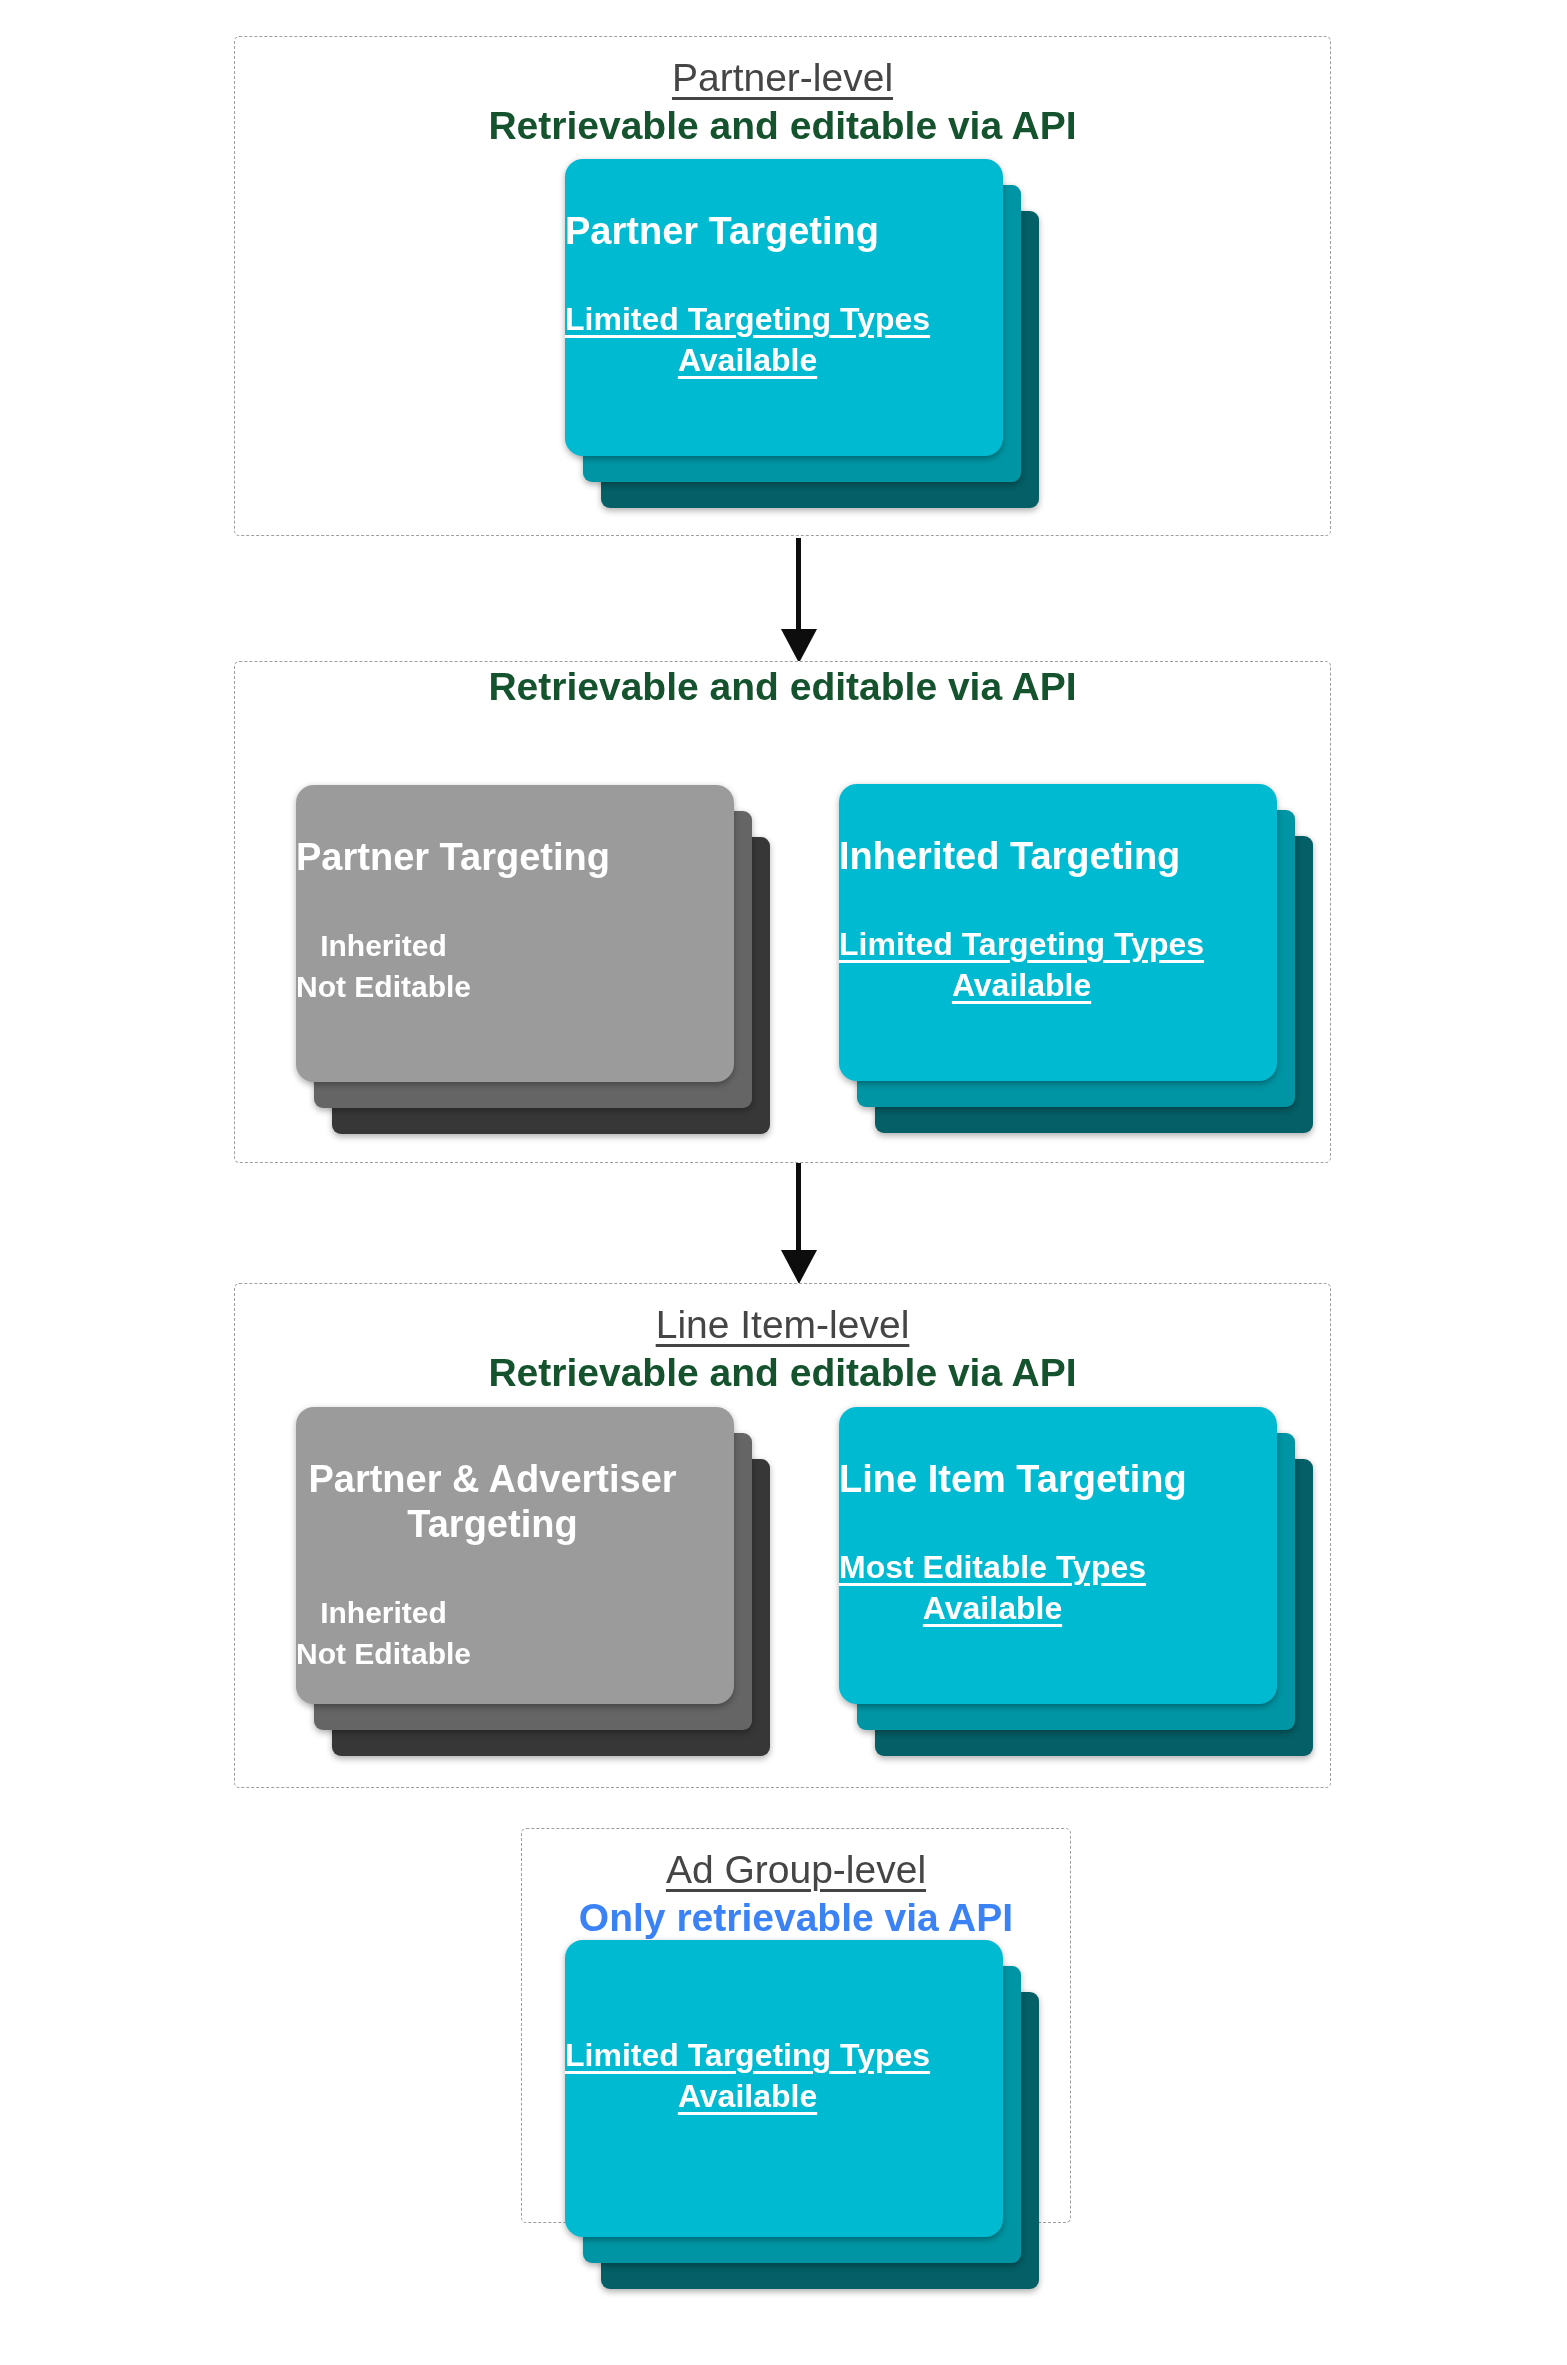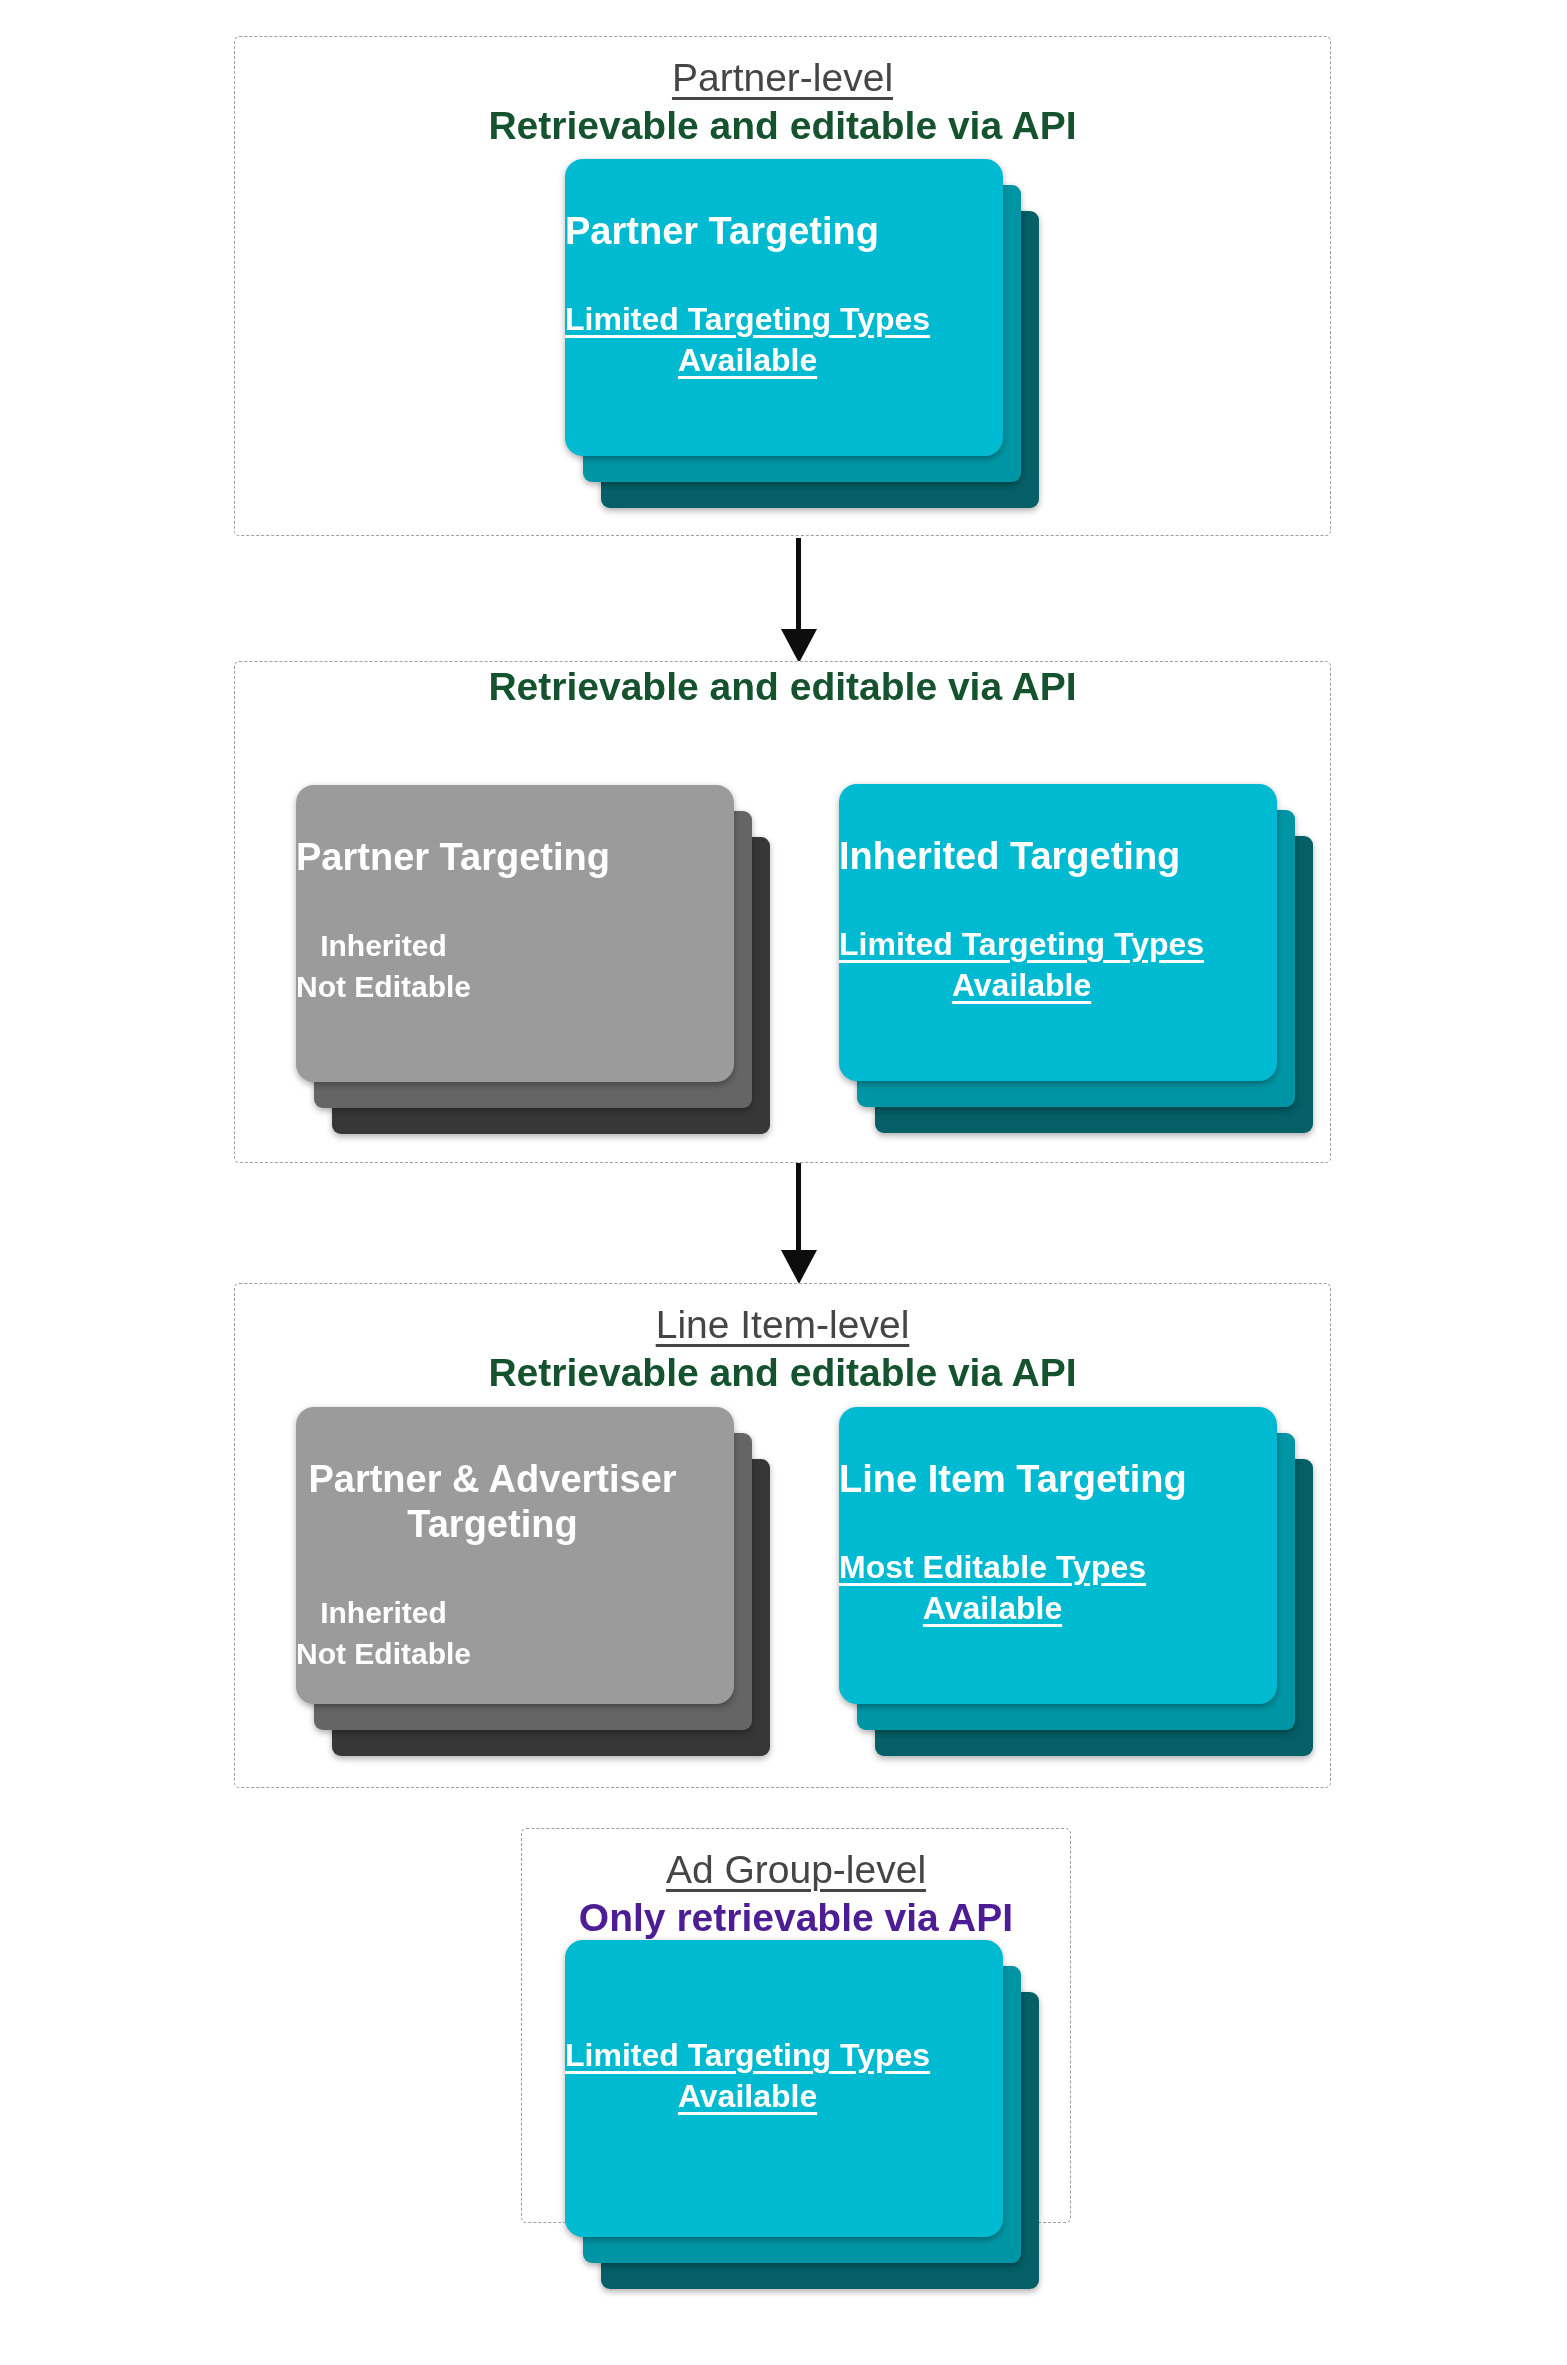--- a/index.html
+++ b/index.html
@@ -9,21 +9,21 @@
   
   .section{position:absolute;border:1.8px dashed #9e9e9e;border-radius:5.4px;background:#ffffff;box-sizing:border-box;}
   .section-1{left:234px;top:36px;width:1097px;height:500px;}
   .section-2{left:234px;top:661px;width:1097px;height:502px;}
   .section-3{left:234px;top:1283px;width:1097px;height:505px;}
   .section-4{left:521px;top:1828px;width:550px;height:395px;}
 
   .sec-title{margin-top:18px;text-align:center;font-size:39px;line-height:46px;color:#454545;
              text-decoration:underline;text-decoration-thickness:2.7px;text-underline-offset:6.3px;}
   .sec-subtitle{text-align:center;font-size:39px;line-height:46px;font-weight:bold;color:#14532d;margin-top:1.8px;}
-  .sec-subtitle.red{color:#4c1d95;}
+  .sec-subtitle.red{color:#3b82f6;}
 
   
   .stack{position:absolute;width:438px;height:297px;}
   .layer{position:absolute;width:438px;height:297px;border-radius:9px;box-shadow:0 2.7px 6.3px rgba(0,0,0,0.30);}
   .layer.mid{transform:translate(18px,26px);}
   .layer.back{transform:translate(36px,52px);}
   .cyan .layer.mid{background:#0095a4;}
   .cyan .layer.back{background:#045f66;}
   .gray .layer.mid{background:#656565;}
   .gray .layer.back{background:#373737;}

